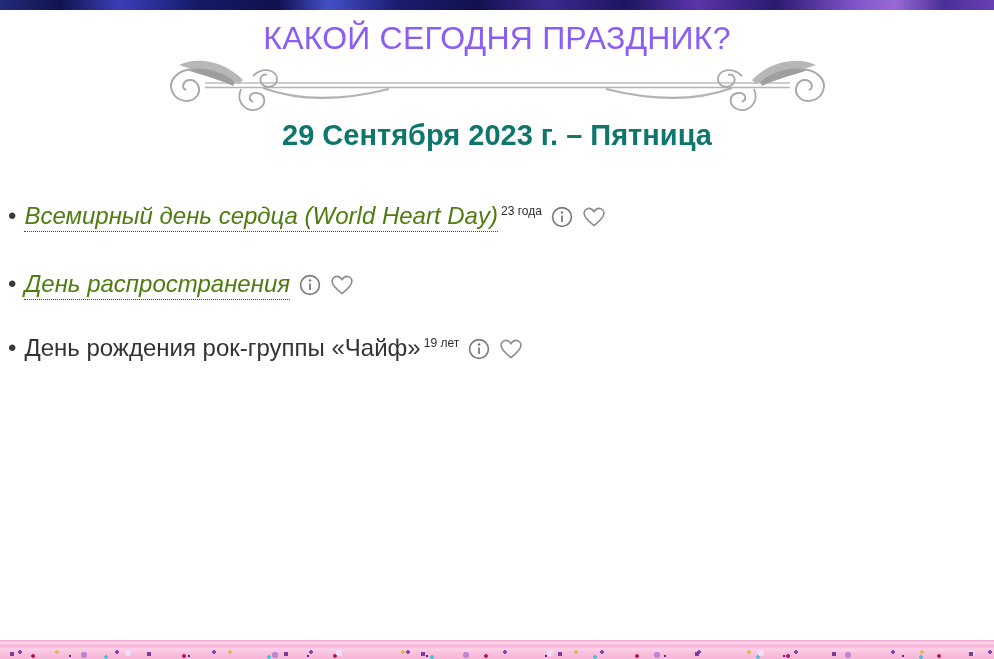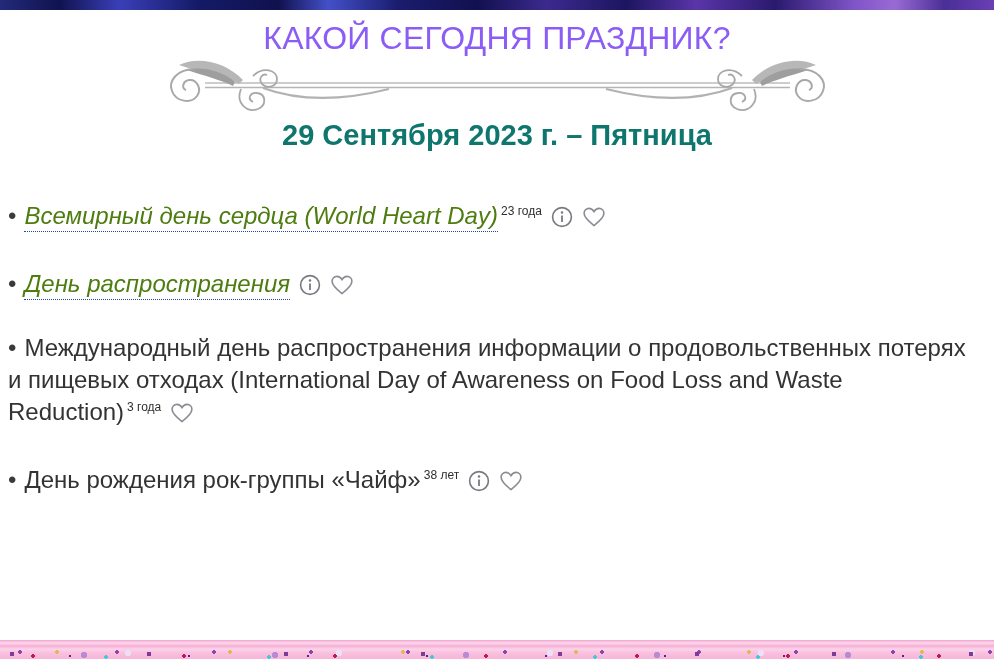--- a/index.html
+++ b/index.html
@@ -71,25 +71,22 @@
 
   <li><span class="bullet">•</span><a class="hlink" href="#">День распространения</a><span class="icon-btn"><svg width="22" height="22" viewBox="0 0 22 22">
           <circle cx="11" cy="11" r="9.4" fill="none" stroke="#797981" stroke-width="1.6"></circle>
           <circle cx="11" cy="6.6" r="1.25" fill="#797981"></circle>
           <path d="M11 9.4 V 16" stroke="#797981" stroke-width="1.8" fill="none"></path>
         </svg></span><span class="icon-btn"><svg width="24" height="22" viewBox="0 0 24 22">
           <path d="M12 19.6 C 4.8 14 2.1 10.6 2.1 7.3 C 2.1 4.5 4.3 2.4 7 2.4 C 9 2.4 10.8 3.7 12 5.7 C 13.2 3.7 15 2.4 17 2.4 C 19.7 2.4 21.9 4.5 21.9 7.3 C 21.9 10.6 19.2 14 12 19.6 Z" fill="none" stroke="#8b8b93" stroke-width="1.6"></path>
         </svg></span></li>
 
 
-  <li><span class="bullet">•</span><span>Международный день распространения информации о продовольственных потерях и пищевых отходах (International Day of Awareness on Food Loss and Waste Reduction)</span><span class="age">3 года</span><span class="icon-btn"><svg width="24" height="22" viewBox="0 0 24 22">
-          <path d="M12 19.6 C 4.8 14 2.1 10.6 2.1 7.3 C 2.1 4.5 4.3 2.4 7 2.4 C 9 2.4 10.8 3.7 12 5.7 C 13.2 3.7 15 2.4 17 2.4 C 19.7 2.4 21.9 4.5 21.9 7.3 C 21.9 10.6 19.2 14 12 19.6 Z" fill="none" stroke="#8b8b93" stroke-width="1.6"></path>
-        </svg></span></li>
 
-  <li><span class="bullet">•</span><span>День рождения рок-группы «Чайф»</span><span class="age">38 лет</span><span class="icon-btn"><svg width="22" height="22" viewBox="0 0 22 22">
+  <li><span class="bullet">•</span><span>День рождения рок-группы «Чайф»</span><span class="age">19 лет</span><span class="icon-btn"><svg width="22" height="22" viewBox="0 0 22 22">
           <circle cx="11" cy="11" r="9.4" fill="none" stroke="#797981" stroke-width="1.6"></circle>
           <circle cx="11" cy="6.6" r="1.25" fill="#797981"></circle>
           <path d="M11 9.4 V 16" stroke="#797981" stroke-width="1.8" fill="none"></path>
         </svg></span><span class="icon-btn"><svg width="24" height="22" viewBox="0 0 24 22">
           <path d="M12 19.6 C 4.8 14 2.1 10.6 2.1 7.3 C 2.1 4.5 4.3 2.4 7 2.4 C 9 2.4 10.8 3.7 12 5.7 C 13.2 3.7 15 2.4 17 2.4 C 19.7 2.4 21.9 4.5 21.9 7.3 C 21.9 10.6 19.2 14 12 19.6 Z" fill="none" stroke="#8b8b93" stroke-width="1.6"></path>
         </svg></span></li>
 </ul>
 
 <div class="bottom-strip"></div>
 

